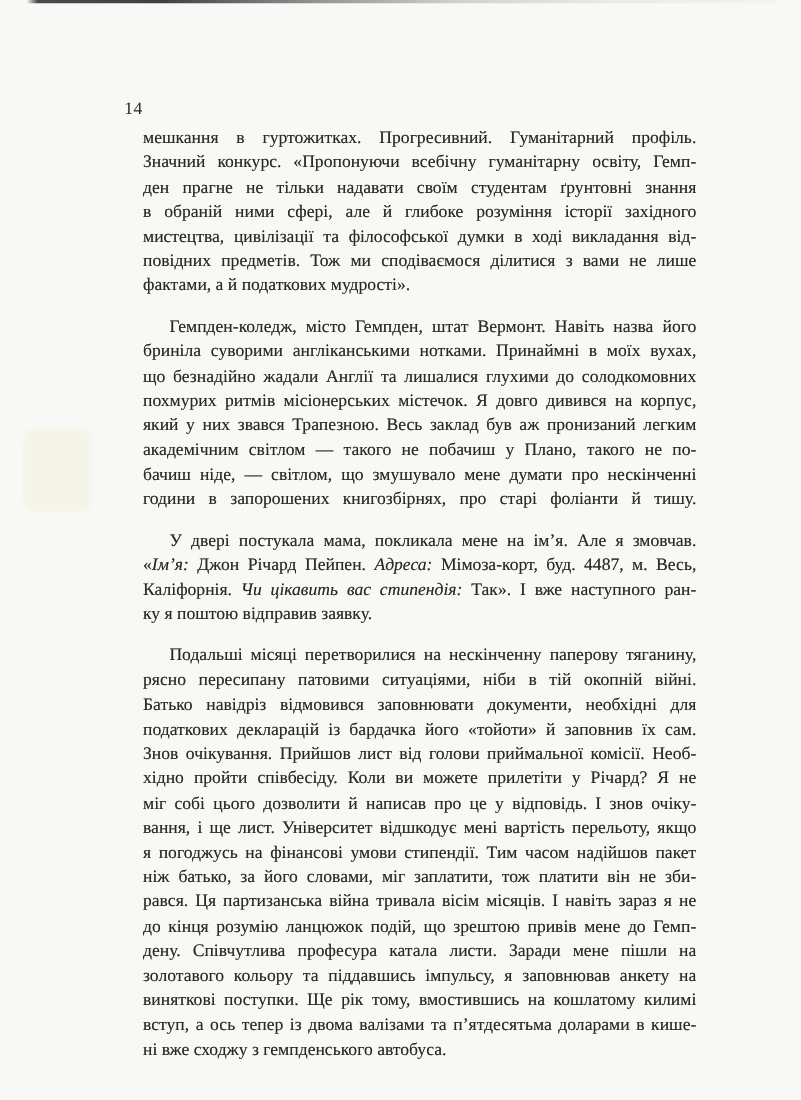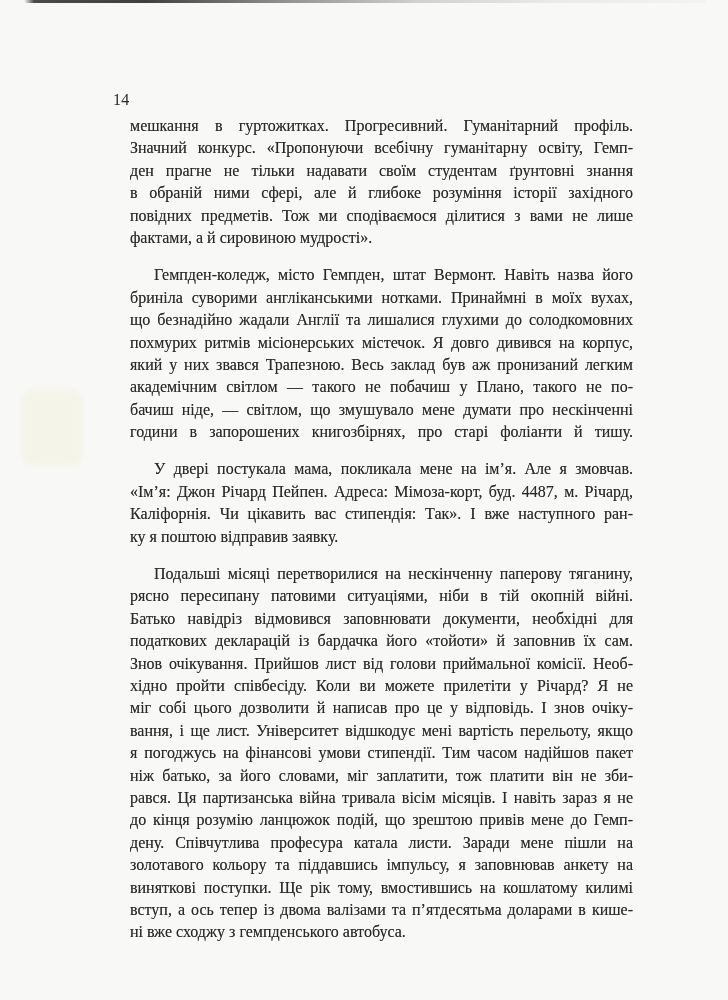--- a/index.html
+++ b/index.html
@@ -68,52 +68,54 @@
     text-align-last: justify;
     text-shadow: 0 0 0.35px rgba(42,42,40,0.55);
   }
   .line.lastline {
     text-align-last: left;
   }
   .line.indent {
     padding-left: 24px;
   }
   .i {
+    font-style: italic;
   }
 </style>
 </head>
 <body>
 
 <div class="scan-top-edge"></div>
 <div class="scan-tint"></div>
 
 <div class="page-number">14</div>
 
 <div class="text-column">
     <div class="paragraph">
       <div class="line">мешкання в гуртожитках. Прогресивний. Гуманітарний профіль.</div>
       <div class="line">Значний конкурс. «Пропонуючи всебічну гуманітарну освіту, Гемп-</div>
       <div class="line">ден прагне не тільки надавати своїм студентам ґрунтовні знання</div>
       <div class="line">в обраній ними сфері, але й глибоке розуміння історії західного</div>
+      <div class="line">мистецтва, цивілізації та філософської думки в ході викладання від-</div>
       <div class="line">повідних предметів. Тож ми сподіваємося ділитися з вами не лише</div>
-      <div class="line lastline">фактами, а й сировиною мудрості».</div>
+      <div class="line lastline">фактами, а й податкових мудрості».</div>
     </div>
     <div class="paragraph">
       <div class="line indent">Гемпден-коледж, місто Гемпден, штат Вермонт. Навіть назва його</div>
       <div class="line">бриніла суворими англіканськими нотками. Принаймні в моїх вухах,</div>
       <div class="line">що безнадійно жадали Англії та лишалися глухими до солодкомовних</div>
       <div class="line">похмурих ритмів місіонерських містечок. Я довго дивився на корпус,</div>
       <div class="line">який у них звався Трапезною. Весь заклад був аж пронизаний легким</div>
       <div class="line">академічним світлом — такого не побачиш у Плано, такого не по-</div>
       <div class="line">бачиш ніде, — світлом, що змушувало мене думати про нескінченні</div>
       <div class="line">години в запорошених книгозбірнях, про старі фоліанти й тишу.</div>
     </div>
     <div class="paragraph">
       <div class="line indent">У двері постукала мама, покликала мене на ім’я. Але я змовчав.</div>
-      <div class="line"><span>«</span><span class="i">Ім’я:</span><span> Джон Річард Пейпен. </span><span class="i">Адреса:</span><span> Мімоза-корт, буд. 4487, м. Річард,</span></div>
+      <div class="line"><span>«</span><span class="i">Ім’я:</span><span> Джон Річард Пейпен. </span><span class="i">Адреса:</span><span> Мімоза-корт, буд. 4487, м. Весь,</span></div>
       <div class="line"><span>Каліфорнія. </span><span class="i">Чи цікавить вас стипендія:</span><span> Так». І вже наступного ран-</span></div>
       <div class="line lastline">ку я поштою відправив заявку.</div>
     </div>
     <div class="paragraph">
       <div class="line indent">Подальші місяці перетворилися на нескінченну паперову тяганину,</div>
       <div class="line">рясно пересипану патовими ситуаціями, ніби в тій окопній війні.</div>
       <div class="line">Батько навідріз відмовився заповнювати документи, необхідні для</div>
       <div class="line">податкових декларацій із бардачка його «тойоти» й заповнив їх сам.</div>
       <div class="line">Знов очікування. Прийшов лист від голови приймальної комісії. Необ-</div>
       <div class="line">хідно пройти співбесіду. Коли ви можете прилетіти у Річард? Я не</div>

